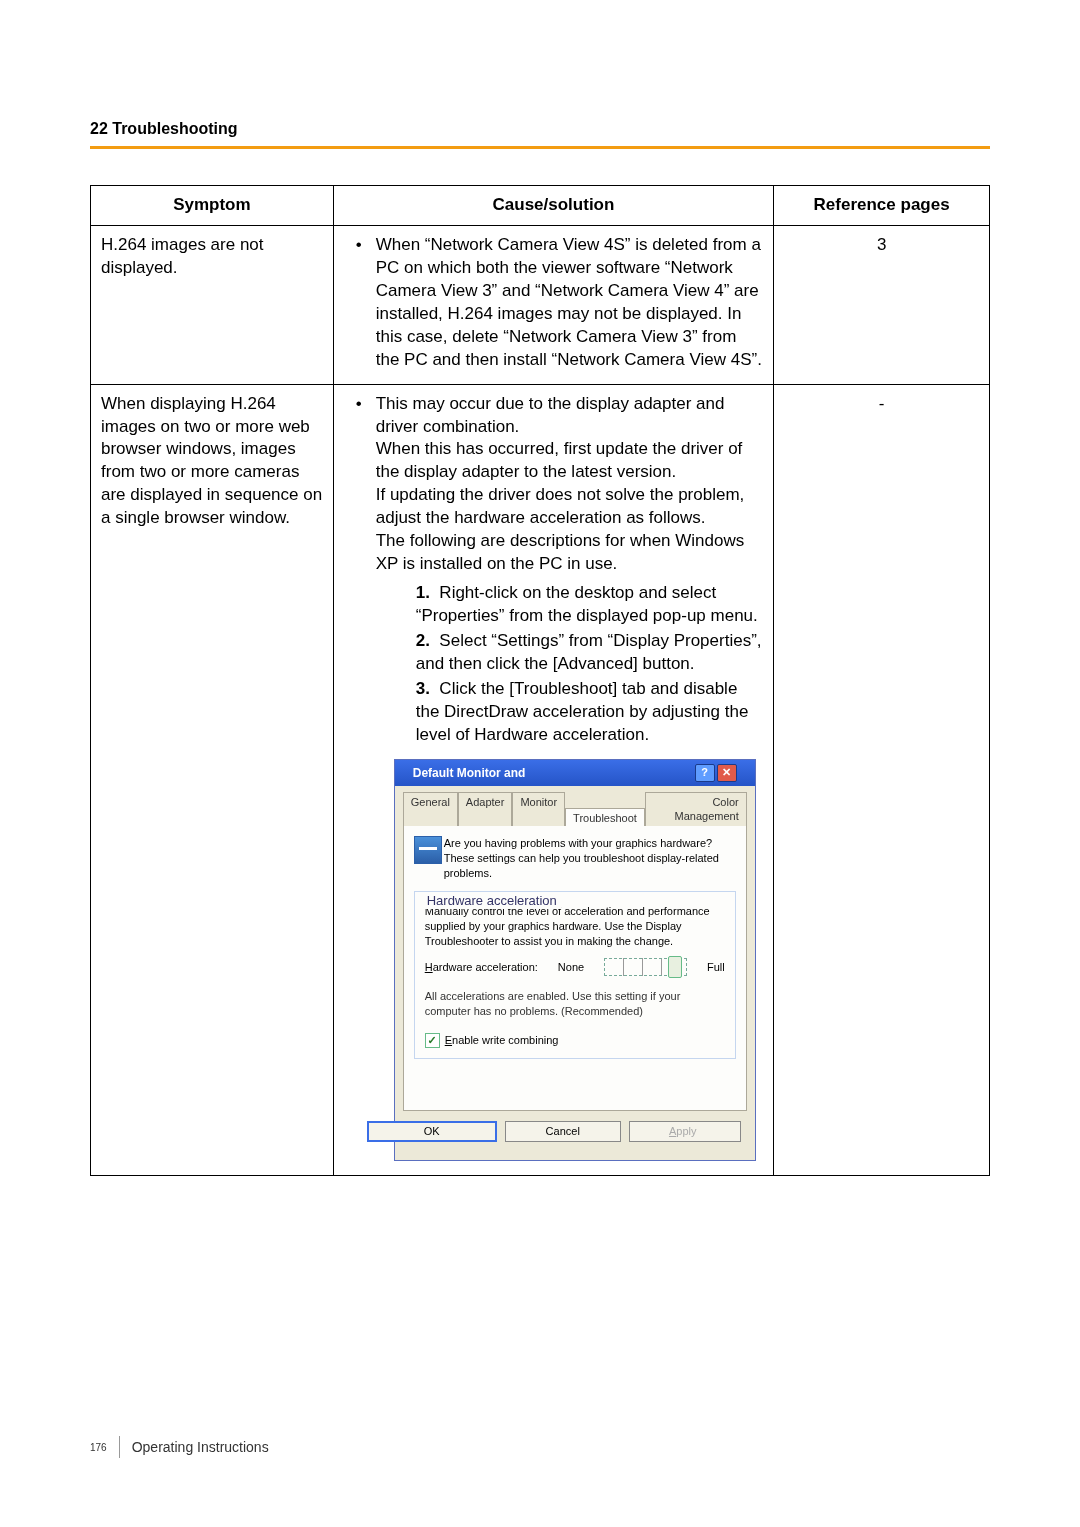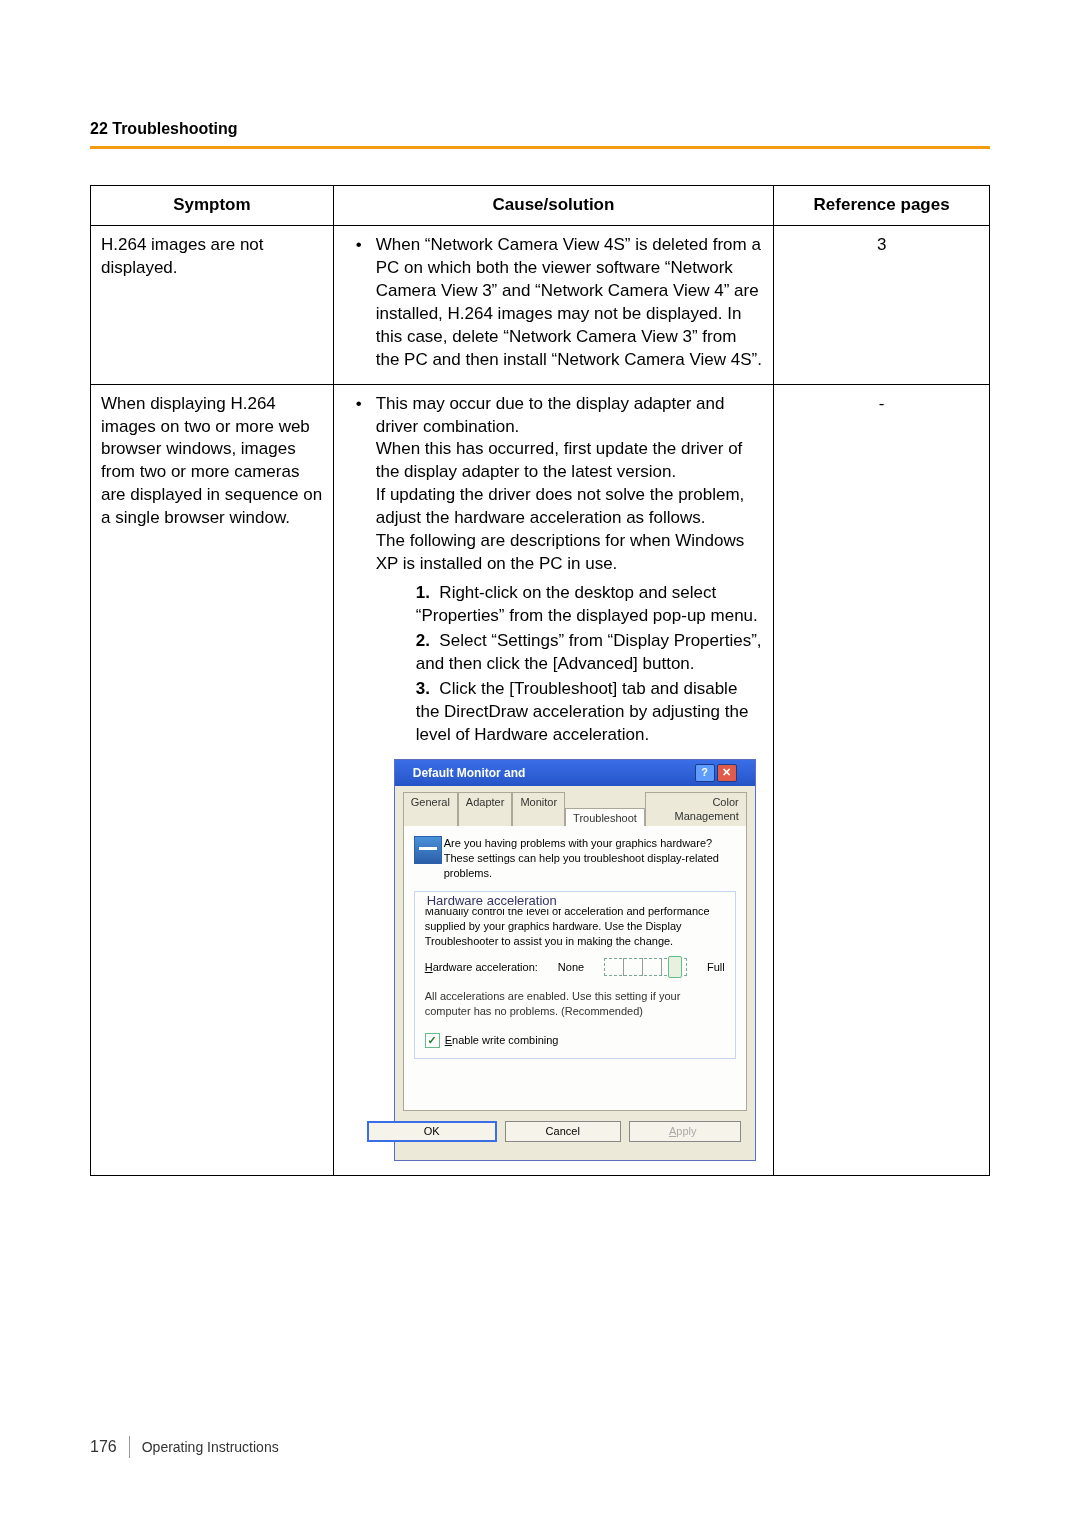--- a/index.html
+++ b/index.html
@@ -195,21 +195,21 @@
 
   .footer {
     position: absolute;
     display: flex;
     align-items: center;
     gap: 12px;
     font-size: 14px;
     color: #333;
     margin-top: 260px;
   }
-  .footer .pnum { font-size: 16px; }
+  .footer .pnum { font-size: 10px; }
   .footer .divider { width: 1px; height: 22px; background: #999; }
 </style>
 </head>
 <body>
 
 <div class="page">
   <div class="section-header">22 Troubleshooting</div>
   <hr class="orange-rule">
 
   <table class="tbl">

